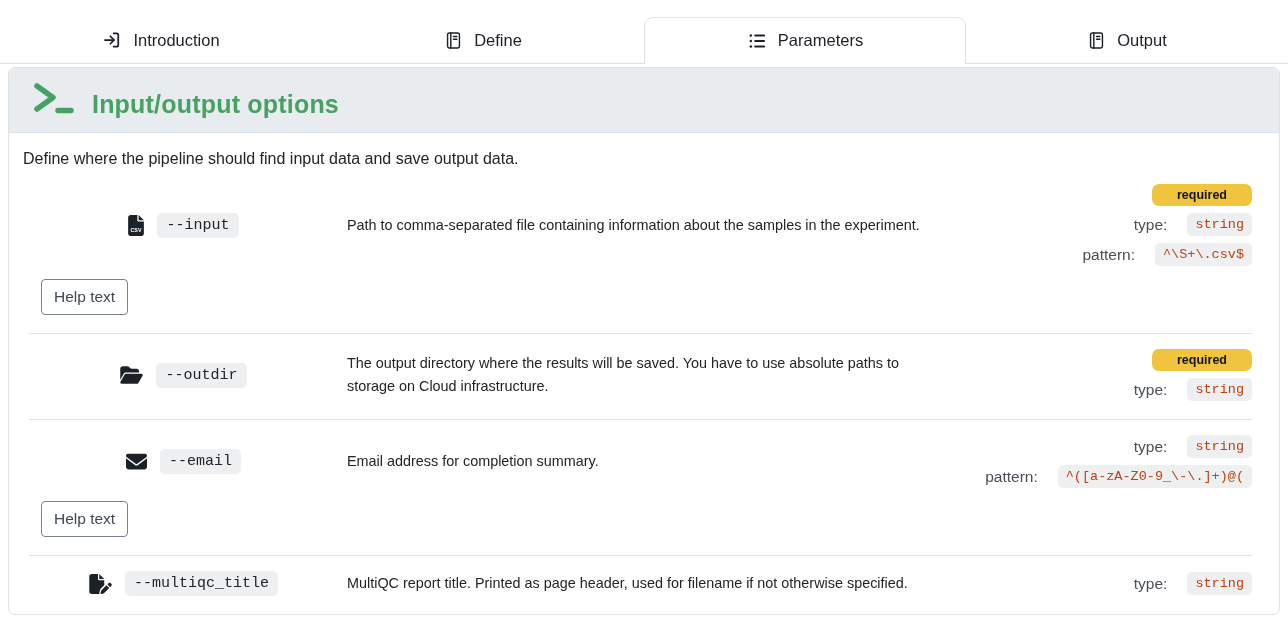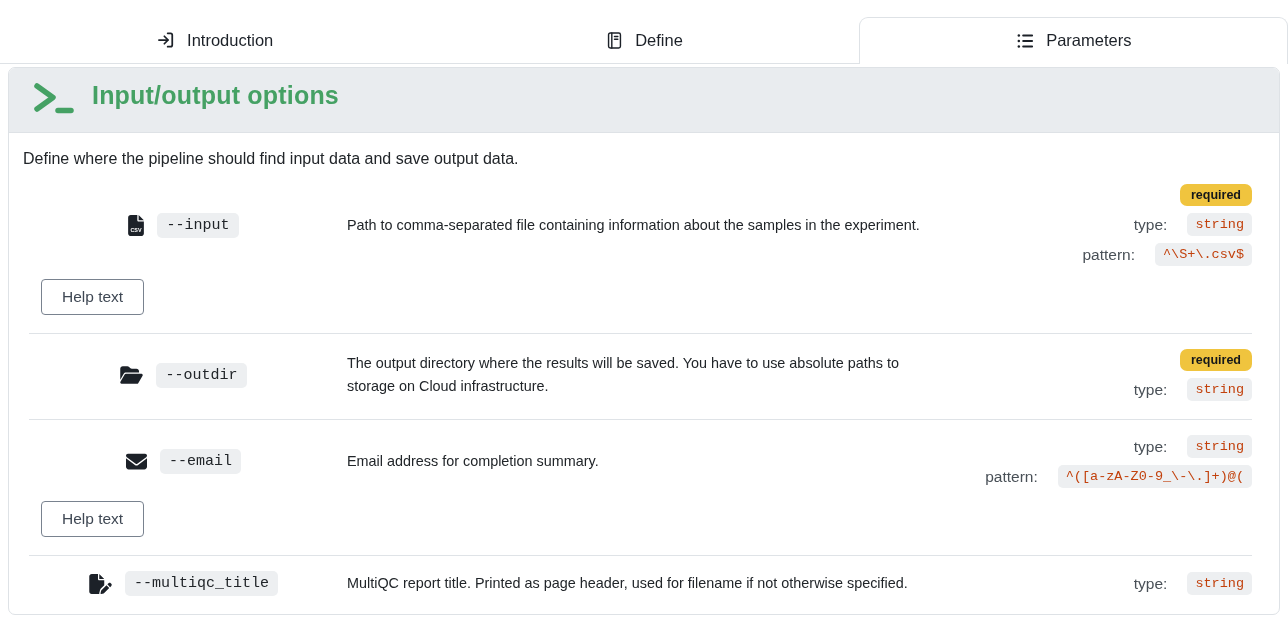--- a/index.html
+++ b/index.html
@@ -9,43 +9,43 @@
   
   .tabbar { display: flex; padding-top: 17px; border-bottom: 1px solid #dee2e6; }
   .tab { flex: 1 1 0; display: flex; align-items: center; justify-content: center; gap: 11px;
          padding: 12px 0 13px; font-size: 16.5px; color: #1c2128; cursor: pointer;
          border: 1px solid transparent; border-bottom: none; }
   .tab.active { background: #fff; border-color: #dee2e6; border-radius: 9px 9px 0 0; margin-bottom: -1px; }
   .tab svg { display: block; }
 
   
   .card { margin: 3px 8px 0; border: 1px solid #dee2e6; border-radius: 7px; overflow: hidden; background: #fff; }
-  .card-header { background: #e9ecef; border-bottom: 1px solid #dee2e6; padding: 13px 22px; display: flex; align-items: flex-start; gap: 17px; }
+  .card-header { background: #e9ecef; border-bottom: 1px solid #dee2e6; padding: 13px 22px; display: flex; align-items: flex-end; gap: 17px; }
   .card-title { font-size: 25px; font-weight: 700; color: #45a164; letter-spacing: 0.2px; }
 
   .section-desc { padding: 17px 14px 1px; font-size: 16px; color: #212529; }
 
   
   .param-list { padding: 0 27px 0 20px; }
   .param-row { padding: 15px 0 18px; border-bottom: 1px solid #dfe3e7; }
   .param-row:last-child { border-bottom: none; }
   .row-grid { display: grid; grid-template-columns: 300px 580px 1fr; align-items: center; column-gap: 18px; }
   .param-id { display: flex; align-items: center; gap: 13px; padding-left: 9px; justify-content: center; }
   .param-id svg { flex: 0 0 auto; display: block; }
   code.param-name { font-family: "Liberation Mono", "DejaVu Sans Mono", monospace; font-size: 15px;
                     background: #edeff1; color: #212529; padding: 4px 9px; border-radius: 5px; white-space: nowrap; }
   .param-desc { font-size: 14.4px; line-height: 23px; color: #212529; }
   .param-meta { display: flex; flex-direction: column; align-items: flex-end; gap: 7px; }
   .meta-line { display: flex; align-items: center; gap: 20px; white-space: nowrap; font-size: 15.5px; color: #495057; }
   code.meta-value { font-family: "Liberation Mono", "DejaVu Sans Mono", monospace; font-size: 13.5px;
                     background: #edeff1; color: #c2410c; padding: 4px 8px; border-radius: 5px;
                     max-width: 215px; overflow: hidden; }
   .badge-required { background: #f0c43e; color: #14171a; font-size: 12.5px; font-weight: 700;
-                    padding: 4px 11px; border-radius: 7px; line-height: 14px; margin-left: 39px; }
-  .help-btn { display: inline-block; margin: 13px 0 0 12px; padding: 8px 20px; font-size: 15.5px;
+                    padding: 4px 25px; border-radius: 7px; line-height: 14px; margin-left: 39px; }
+  .help-btn { display: inline-block; margin: 13px 0 0 12px; padding: 8px 12px; font-size: 15.5px;
               font-family: "Liberation Sans", sans-serif; color: #3f4854; background: #fff;
               border: 1px solid #79828f; border-radius: 4px; cursor: pointer; }
 </style>
 </head>
 <body>
 
 <div class="page">
 
   <div class="tabbar">
     <div class="tab">
@@ -75,20 +75,31 @@
           <circle cx="4.6" cy="5.5" r="1.5" stroke="none"></circle>
           <circle cx="4.6" cy="12" r="1.5" stroke="none"></circle>
           <circle cx="4.6" cy="18.5" r="1.5" stroke="none"></circle>
           <line x1="9.8" y1="5.5" x2="20.5" y2="5.5"></line>
           <line x1="9.8" y1="12" x2="20.5" y2="12"></line>
           <line x1="9.8" y1="18.5" x2="20.5" y2="18.5"></line>
         </svg>
       </span>
       <span>Parameters</span>
     </div>
+    <div class="tab">
+      <span>
+        <svg width="19" height="19" viewBox="0 0 24 24" fill="none" stroke="#1c2128" stroke-width="1.8" stroke-linecap="round">
+          <rect x="4.5" y="2.5" width="15" height="19" rx="2.2"></rect>
+          <line x1="8.6" y1="2.5" x2="8.6" y2="21.5"></line>
+          <line x1="12" y1="7" x2="16.2" y2="7"></line>
+          <line x1="12" y1="10.5" x2="16.2" y2="10.5"></line>
+        </svg>
+      </span>
+      <span>Output</span>
+    </div>
   </div>
 
   <div class="card">
 
     <div class="card-header">
       <span>
         <svg width="44" height="34" viewBox="0 0 44 34" fill="none" stroke="#45a164" stroke-width="5.5" stroke-linecap="round" stroke-linejoin="round">
           <path d="M6 5 L22 16.5 L6 28"></path>
           <line x1="27" y1="29.5" x2="40" y2="29.5"></line>
         </svg>

